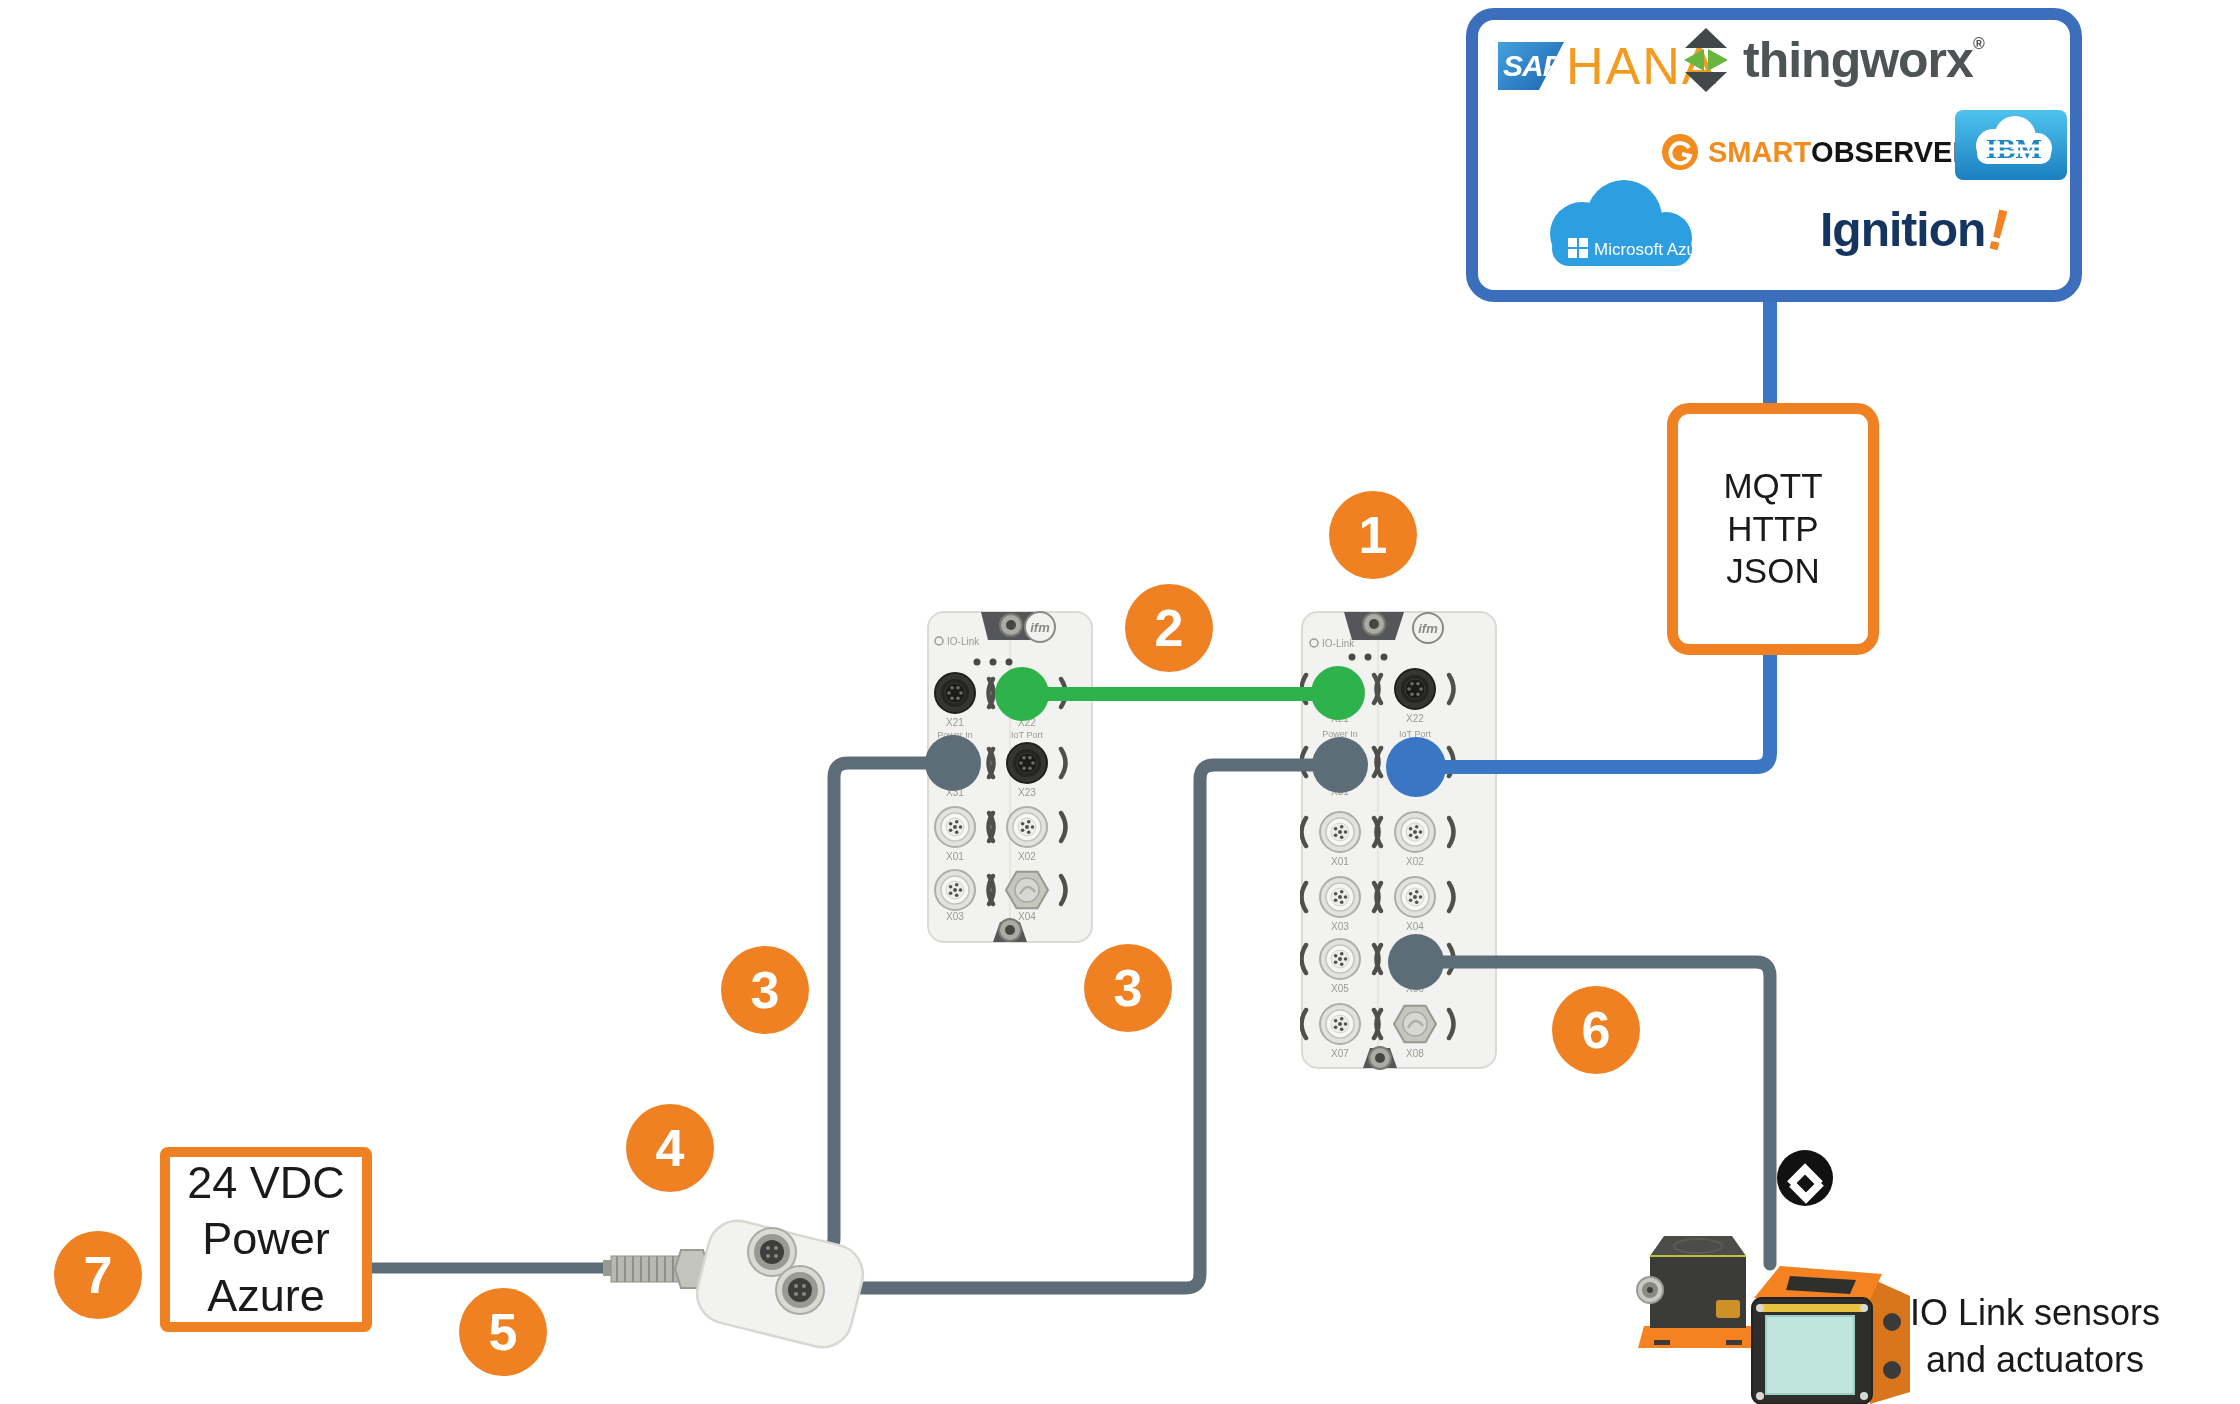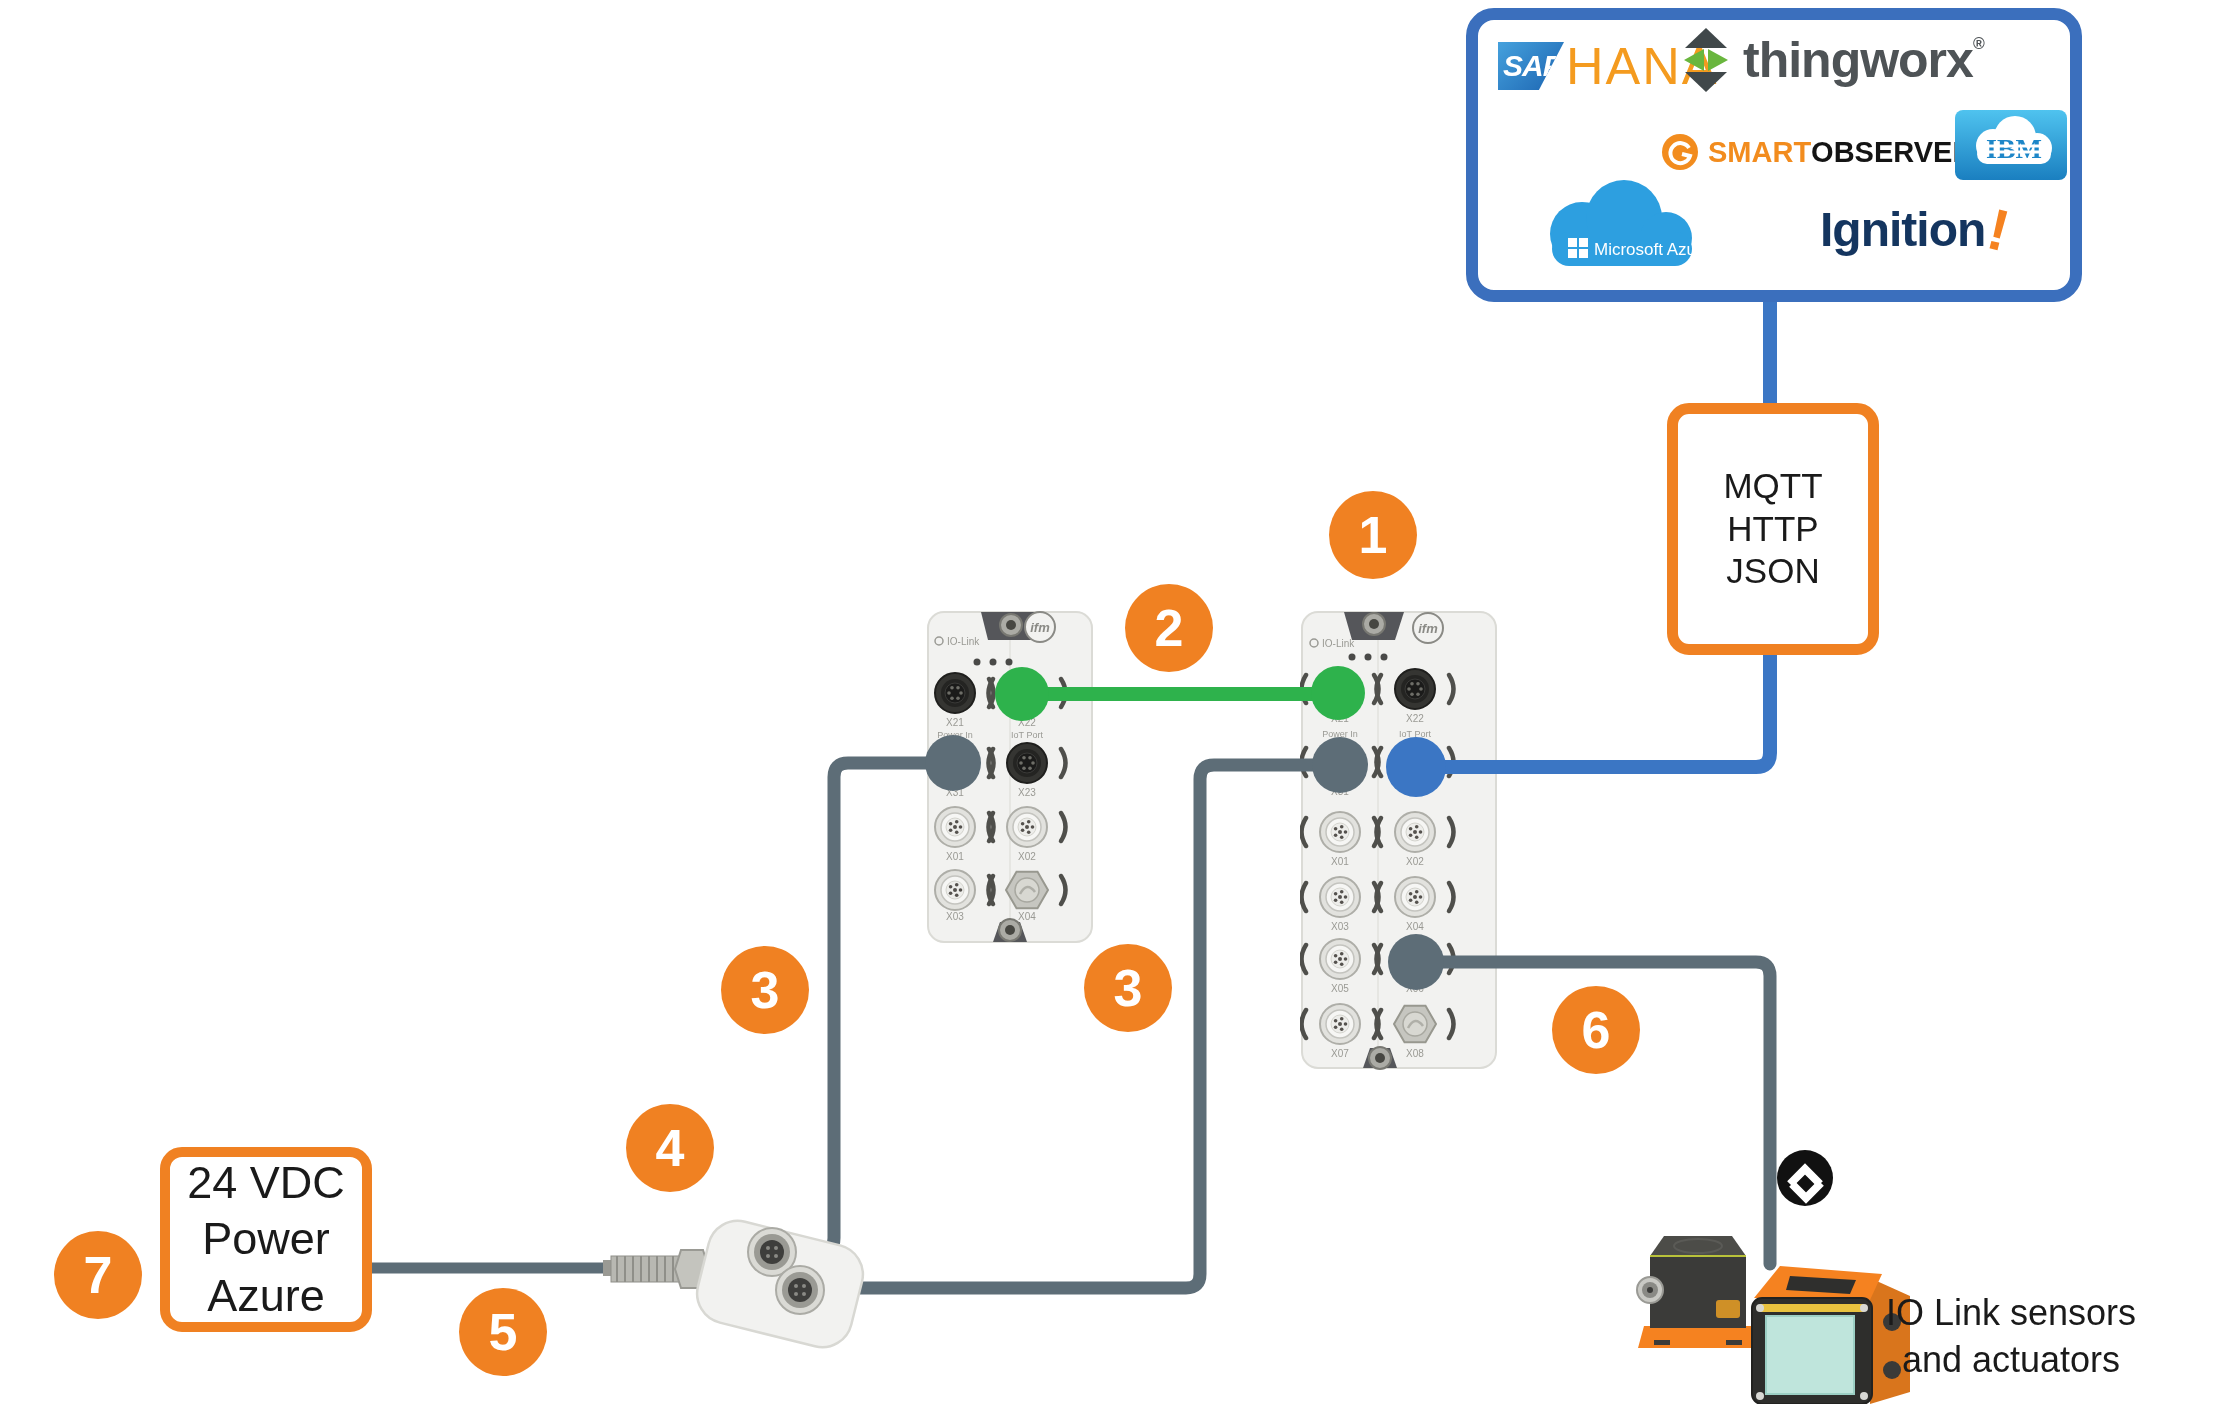--- a/index.html
+++ b/index.html
@@ -8,31 +8,31 @@
   .abs{position:absolute;}
 
   
   .cloud-box{position:absolute;left:1466px;top:8px;width:616px;height:294px;
              border:12px solid #3B6FBD;border-radius:28px;background:#fff;box-sizing:border-box;}
   .mqtt-box{position:absolute;left:1667px;top:403px;width:212px;height:252px;
             border:11px solid #F08122;border-radius:22px;background:#fff;box-sizing:border-box;
             display:flex;flex-direction:column;align-items:center;justify-content:center;
             font-size:35px;line-height:1.22;color:#1A1A1A;}
   .power-box{position:absolute;left:160px;top:1147px;width:212px;height:185px;
-             border:10px solid #F08122;border-radius:22px;background:#fff;box-sizing:border-box;
+             border:10px solid #F08122;border-radius:8px;background:#fff;box-sizing:border-box;
              display:flex;flex-direction:column;align-items:center;justify-content:center;
              font-size:45px;line-height:1.25;color:#1A1A1A;text-align:right;}
 
   
   .badge{position:absolute;width:88px;height:88px;border-radius:50%;background:#F08122;
          color:#fff;font-size:52px;font-weight:700;display:flex;align-items:center;justify-content:center;}
 
   
   .caption{position:absolute;left:1856px;top:1290px;width:310px;text-align:center;
-           font-size:36px;line-height:1.3;color:#1A1A1A;}
+           font-size:36px;line-height:1.3;color:#1A1A1A;padding-left:24px;}
 
   
   .logo{position:absolute;display:flex;align-items:center;}
   .saphana{left:20px;top:16px;}
   .sap-block{width:66px;height:48px;background:linear-gradient(135deg,#45A1DD 0%,#1B63B0 100%);
              clip-path:polygon(0 0,100% 0,62% 100%,0 100%);display:flex;align-items:center;}
   .sap-text{color:#fff;font-weight:700;font-style:italic;font-size:30px;padding-left:5px;letter-spacing:-1px;}
   .hana-text{color:#F49B1F;font-size:52px;font-weight:500;letter-spacing:2px;margin-left:2px;}
   .thingworx{left:205px;top:8px;}
   .tw-text{color:#4E5356;font-size:50px;font-weight:700;margin-left:14px;letter-spacing:-1px;}

